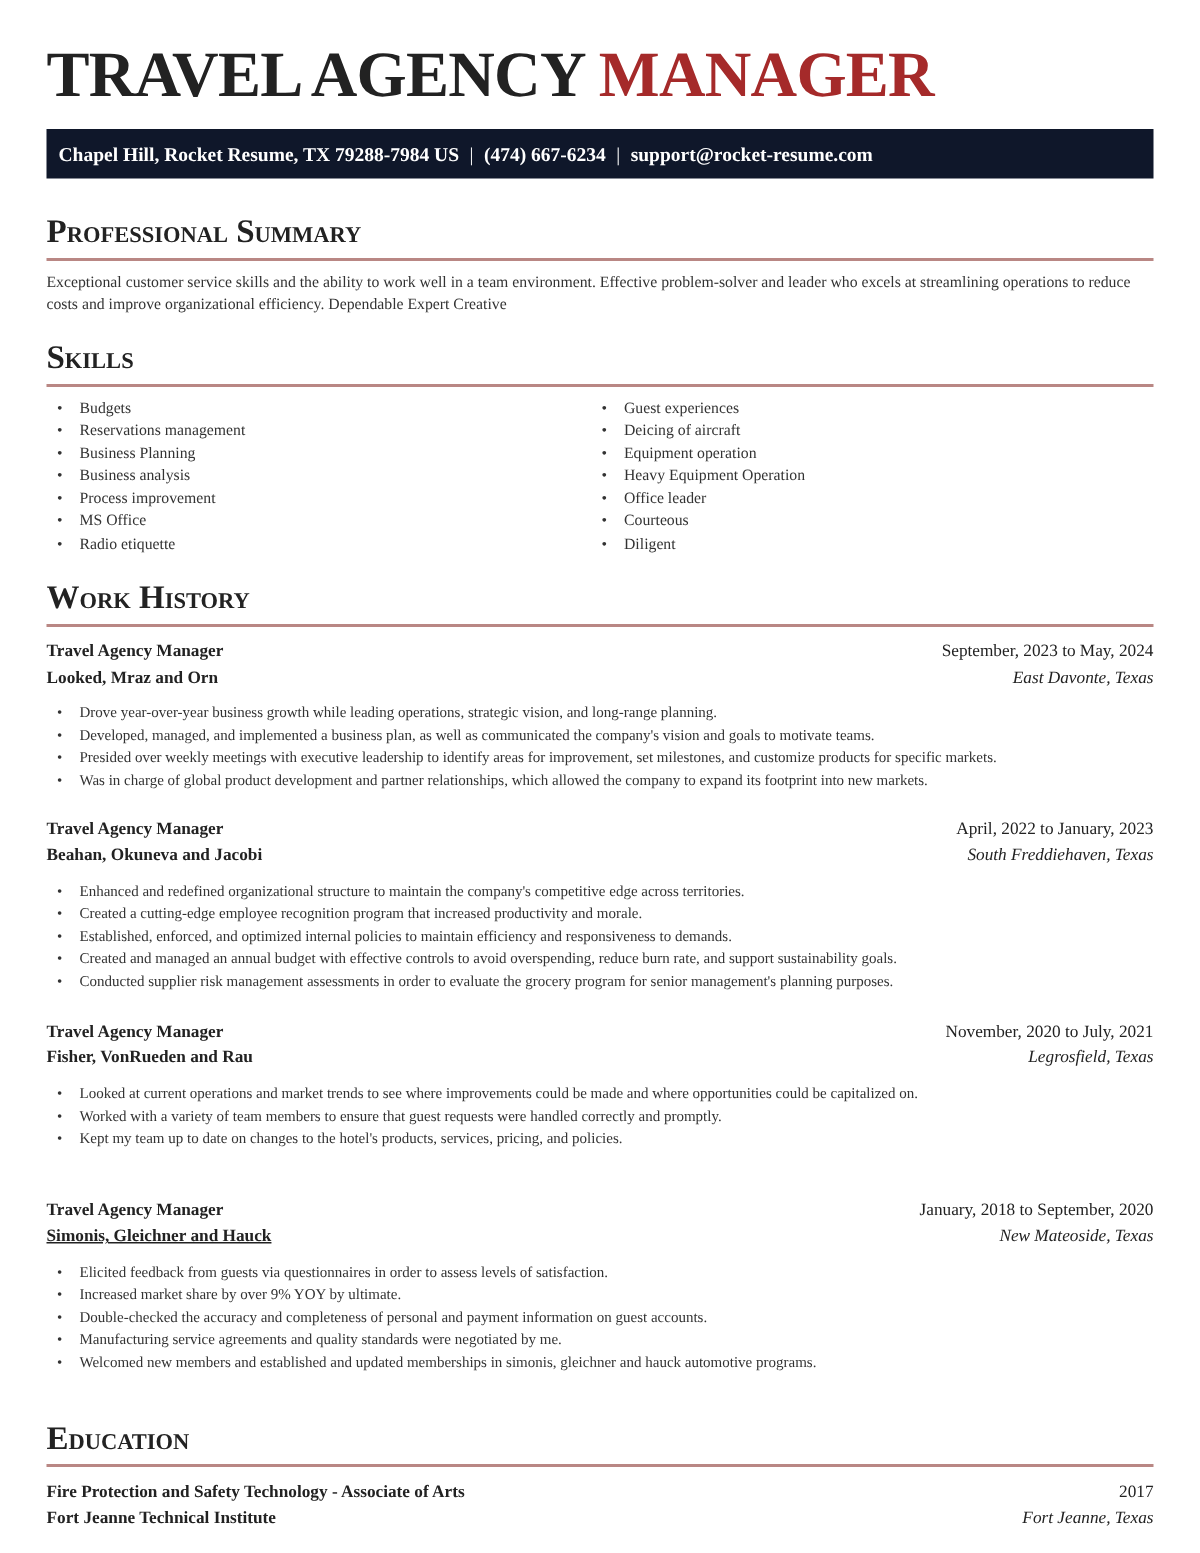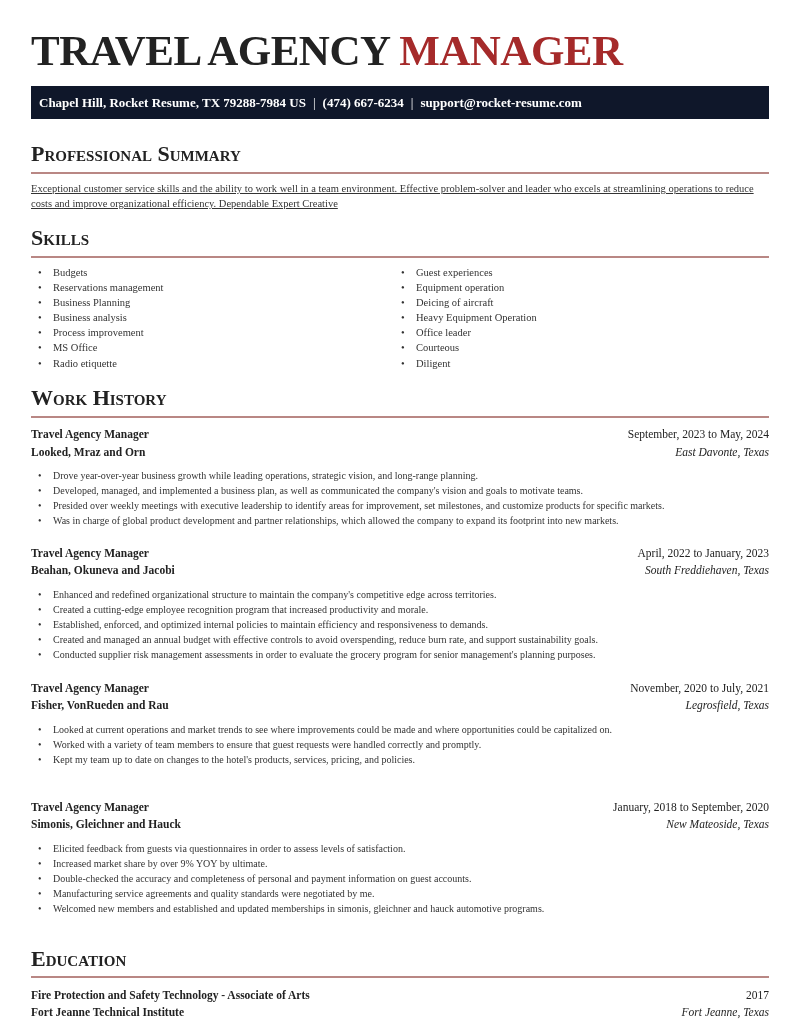--- a/index.html
+++ b/index.html
@@ -9,21 +9,21 @@
 
     .name { position: absolute; top: 28px; left: 0; font-size: 43px; font-weight: bold; letter-spacing: -0.5px; line-height: 46px; white-space: nowrap; color: #222222; }
     .name .accent { color: #a52a2a; }
 
     .contact { position: absolute; top: 86px; left: 0; width: 738px; height: 33px; background: #0f172a; color: #ffffff; font-size: 13px; font-weight: bold; line-height: 33px; padding-left: 8px; white-space: nowrap; }
     .contact .sep { padding: 0 7px; font-weight: normal; }
 
     .section-title { position: absolute; left: 0; font-size: 22px; font-weight: bold; font-variant: small-caps; color: #222222; line-height: 26px; white-space: nowrap; }
     .divider { position: absolute; left: 0; width: 738px; height: 2px; background: #b98784; }
 
-    .summary { position: absolute; left: 0; top: 181px; width: 738px; font-size: 10.5px; line-height: 15px; color: #333333; text-decoration: underline; }
+    .summary { position: absolute; left: 0; top: 181px; width: 738px; font-size: 10.5px; line-height: 15px; color: #333333; }
 
     .skills-col { position: absolute; list-style: none; font-size: 10.5px; color: #333333; }
     .skills-col li { position: relative; height: 15.1px; line-height: 15px; padding-left: 22px; }
     .skills-col li::before { content: "\2022"; position: absolute; left: 7px; top: 0; }
 
     .job-title, .company { position: absolute; left: 0; font-size: 11.5px; font-weight: bold; color: #222222; white-space: nowrap; line-height: 16px; }
     .job-date, .job-loc { position: absolute; right: 0; font-size: 11.5px; color: #222222; white-space: nowrap; line-height: 16px; text-align: right; }
     .job-loc { font-style: italic; }
 
     .bullets { position: absolute; left: 0; list-style: none; font-size: 10px; color: #333333; width: 738px; }
@@ -54,22 +54,22 @@
     <li>Budgets</li>
     <li>Reservations management</li>
     <li>Business Planning</li>
     <li>Business analysis</li>
     <li>Process improvement</li>
     <li>MS Office</li>
     <li>Radio etiquette</li>
   </ul>
   <ul class="skills-col" style="left:363px; top:265px; width:370px;">
     <li>Guest experiences</li>
+    <li>Deicing of aircraft</li>
     <li>Equipment operation</li>
-    <li>Deicing of aircraft</li>
     <li>Heavy Equipment Operation</li>
     <li>Office leader</li>
     <li>Courteous</li>
     <li>Diligent</li>
   </ul>
 
   <div class="section-title" style="top:385px;">Work History</div>
   <div class="divider" style="top:416px;"></div>
 
   <div>
@@ -107,21 +107,21 @@
     <ul class="bullets" style="top:722px;">
       <li>Looked at current operations and market trends to see where improvements could be made and where opportunities could be capitalized on.</li>
       <li>Worked with a variety of team members to ensure that guest requests were handled correctly and promptly.</li>
       <li>Kept my team up to date on changes to the hotel's products, services, pricing, and policies.</li>
     </ul>
   </div>
 
   <div>
     <div class="job-title" style="top:799px;">Travel Agency Manager</div>
     <div class="job-date" style="top:799px;">January, 2018 to September, 2020</div>
-    <div class="company" style="top:816px;">Simonis, Gleichner and Hauck</div>
+    <div class="company" style="top:816px;text-decoration:underline;">Simonis, Gleichner and Hauck</div>
     <div class="job-loc" style="top:816px;">New Mateoside, Texas</div>
     <ul class="bullets" style="top:841px;">
       <li>Elicited feedback from guests via questionnaires in order to assess levels of satisfaction.</li>
       <li>Increased market share by over 9% YOY by ultimate.</li>
       <li>Double-checked the accuracy and completeness of personal and payment information on guest accounts.</li>
       <li>Manufacturing service agreements and quality standards were negotiated by me.</li>
       <li>Welcomed new members and established and updated memberships in simonis, gleichner and hauck automotive programs.</li>
     </ul>
   </div>
 

